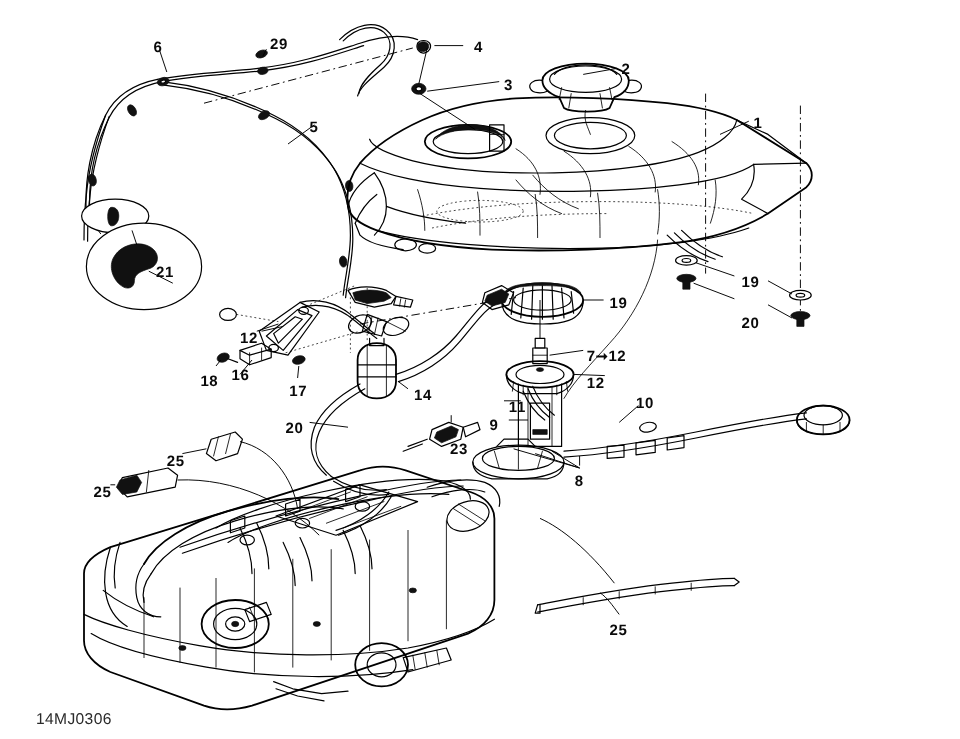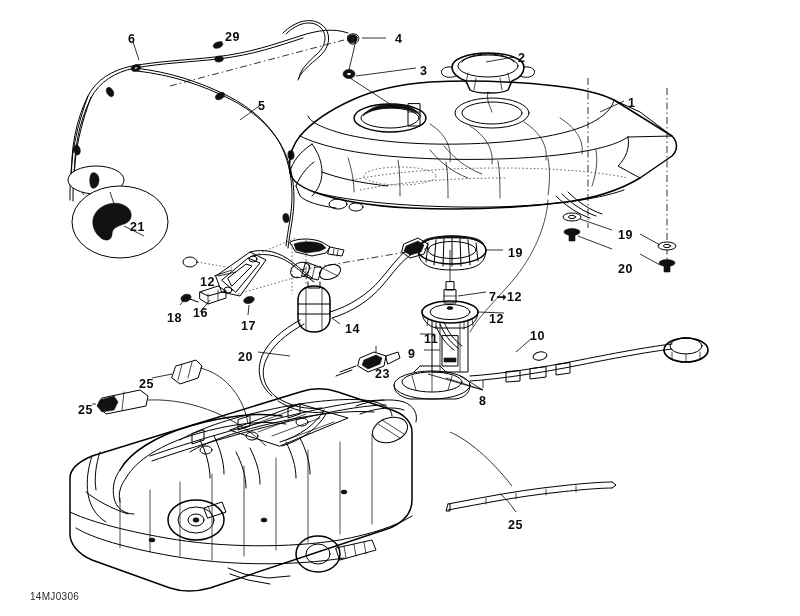--- a/index.html
+++ b/index.html
@@ -25,21 +25,21 @@
     letter-spacing:.5px;
     color:#0a0a0a;
     white-space:nowrap;
     line-height:1;
     user-select:none;
   }
   .watermark{
     position:absolute;
     left:30px;top:591px;
     font-family:"Liberation Sans", sans-serif;
-    font-size:10px;
+    font-size:13px;
     letter-spacing:.3px;
     color:#2a2a2a;
     white-space:nowrap;
   }
   .arrowglyph{font-size:12px;font-weight:700;}
 </style>
 </head>
 <body>
 
 <div id="sheet">

